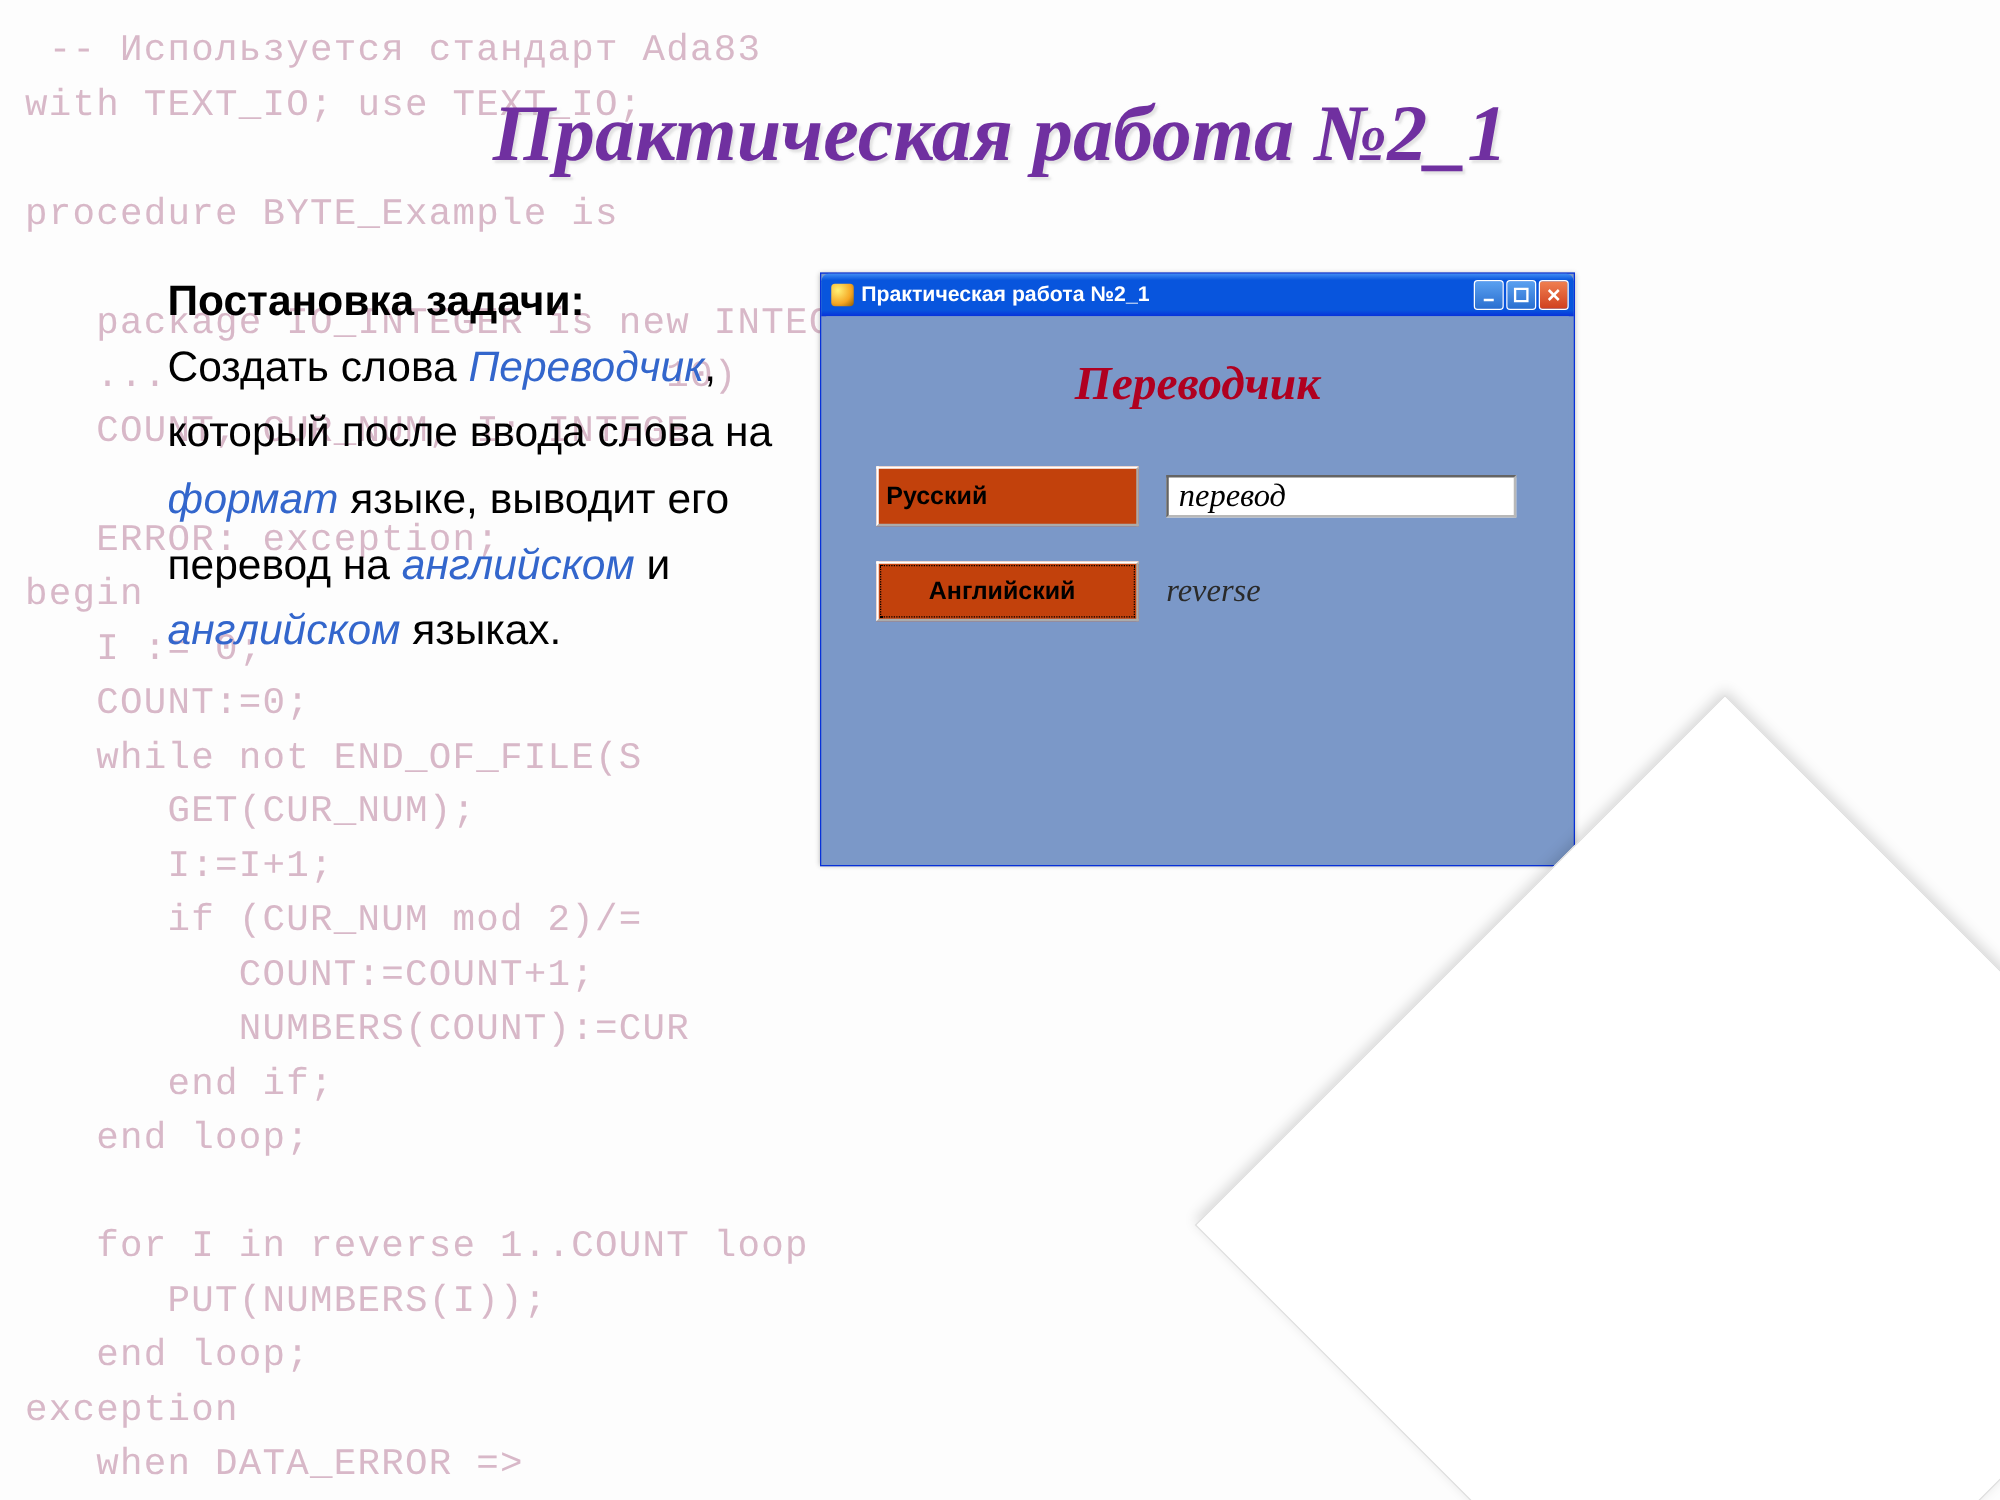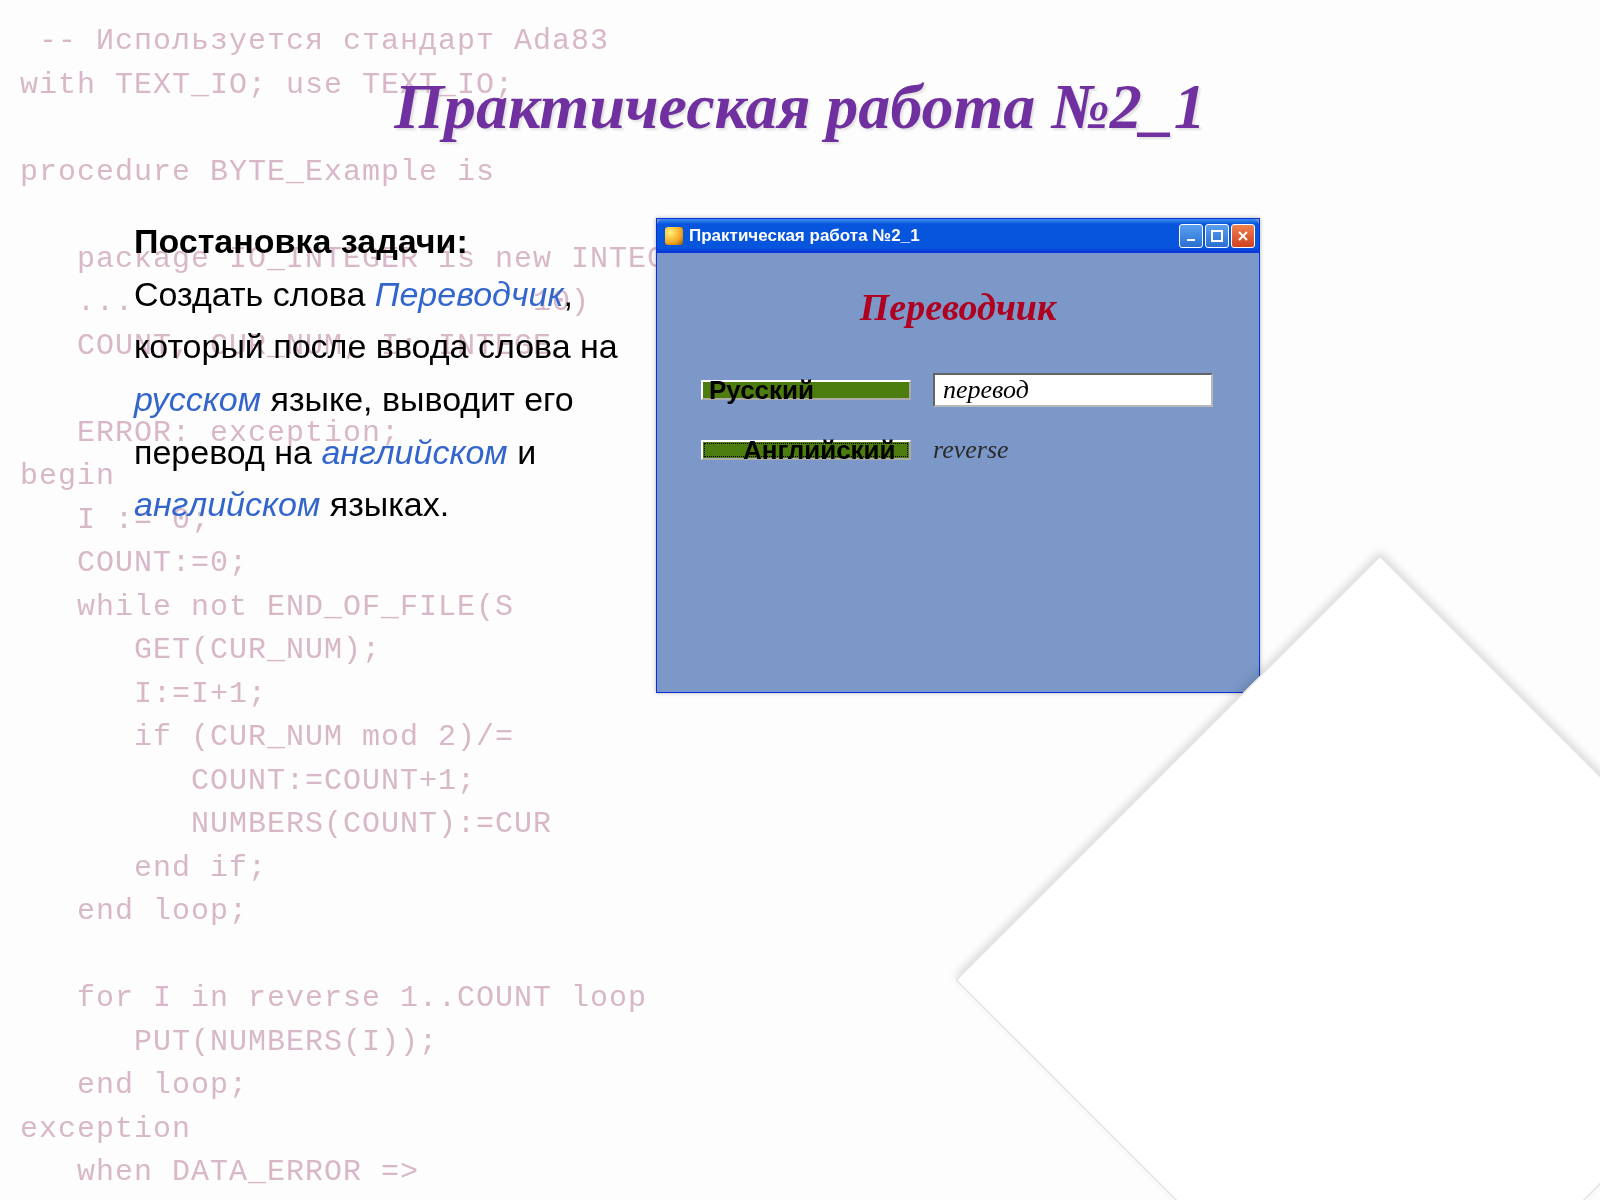--- a/index.html
+++ b/index.html
@@ -121,25 +121,25 @@
   }
   .rows { margin-top: 30px; }
   .row {
     display: flex;
     align-items: center;
     gap: 22px;
     padding: 14px 40px;
   }
   .lang-btn {
     width: 210px;
-    height: 20px;
-    background: #4d7c0f;
+    height: 48px;
+    background: #c2410c;
     border: 2px outset #fff;
     font-family: Arial, sans-serif;
-    font-size: 26px;
+    font-size: 20px;
     font-weight: bold;
     text-align: left;
     padding: 0 6px;
     display: flex;
     align-items: center;
     cursor: pointer;
   }
   .lang-btn.focused {
     outline: 1px dotted #000;
     outline-offset: -4px;
@@ -209,21 +209,21 @@
       PUT("Неверный формат числа в строке
       raise ERROR;
 end BYTE_Example;</div>
 
 <div class="content">
   <div class="slide-title">Практическая работа №2_1</div>
 </div>
 
 <div class="task">
   <span class="heading">Постановка задачи:</span><br>
-  <span>Создать слова </span><span class="italic">Переводчик</span><span>, который после ввода слова на </span><span class="italic">русском</span><span> языке, выводит его перевод на </span><span class="italic">английском</span><span> и </span><span class="italic">английском</span><span> языках.</span>
+  <span>Создать слова </span><span class="italic">Переводчик</span><span>, который после ввода слова на </span><span class="italic">формат</span><span> языке, выводит его перевод на </span><span class="italic">английском</span><span> и </span><span class="italic">английском</span><span> языках.</span>
 </div>
 
 <div class="app-window">
   <div class="titlebar">
     <span class="app-icon"></span>
     <span class="t-text">Практическая работа №2_1</span>
     <div class="win-buttons">
       <div class="win-btn min">
         <svg width="12" height="12" viewBox="0 0 12 12">
             <rect x="2" y="9" width="8" height="2" fill="#fff"></rect>

